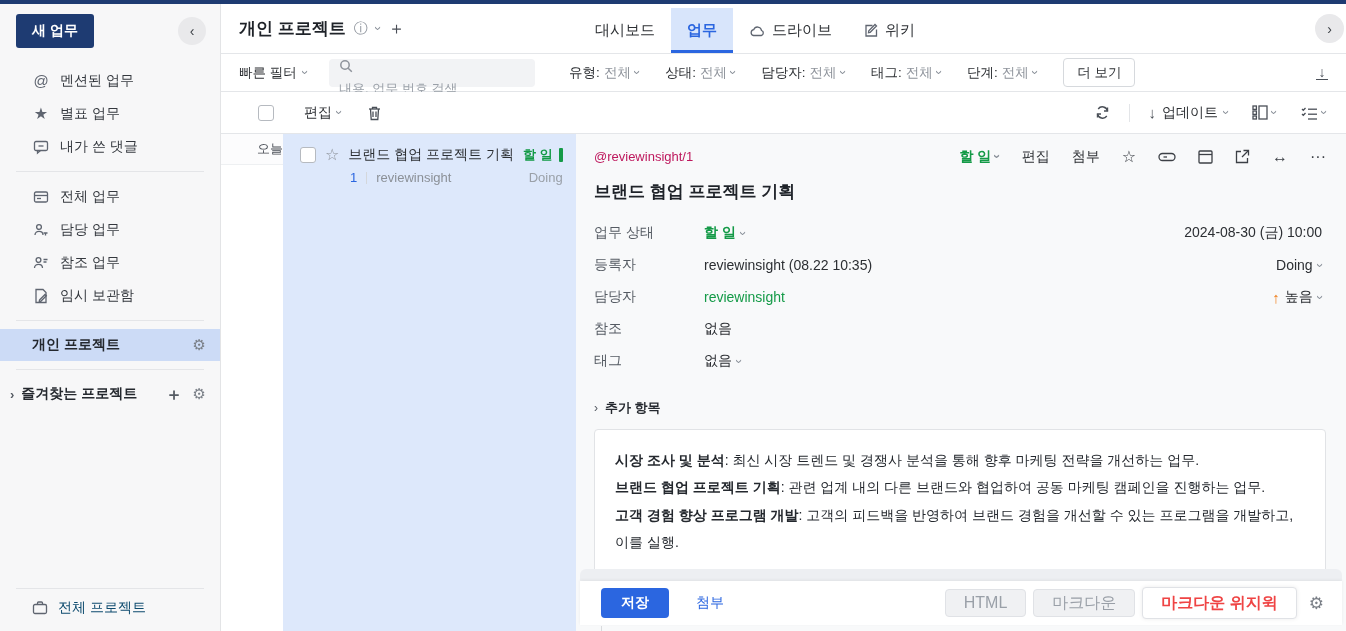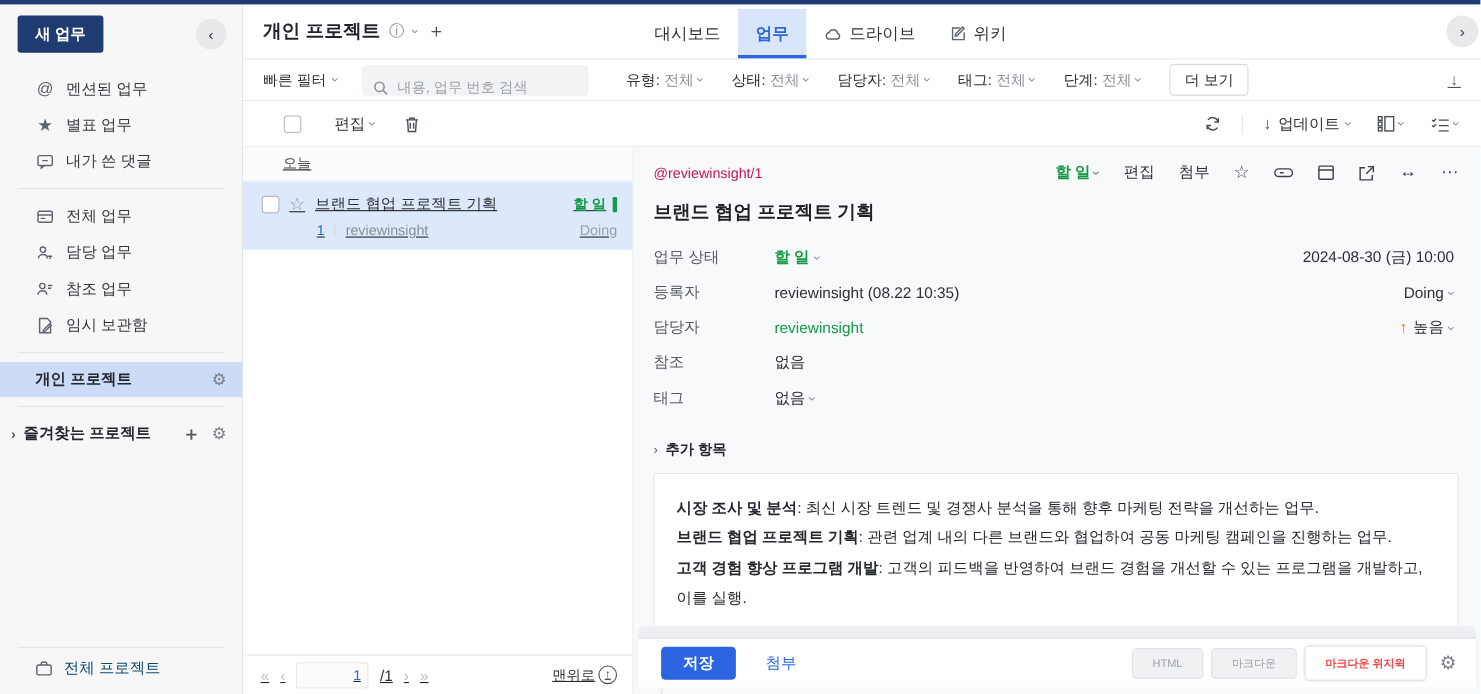--- a/index.html
+++ b/index.html
@@ -43,21 +43,21 @@
   .plus-ic { color:#4a4f57; font-size:17px; cursor:pointer; }
   .tabs { position:absolute; left:358px; top:4px; bottom:0; display:flex; align-items:stretch; }
   .tab { display:flex; align-items:center; gap:6px; padding:0 16px; font-size:15px; color:#2c2f33; font-weight:500; cursor:pointer; position:relative; }
   .tab.active { background:#d8e5fb; color:#2b66e0; font-weight:bold; }
   .tab.active::after { content:""; position:absolute; left:0; right:0; bottom:0; height:3px; background:#2b66e0; }
   .tab .tic { color:#5f6570; display:inline-flex; }
   .hdr-right-btn { position:absolute; right:2px; top:10px; width:29px; height:29px; border-radius:50%; background:#e9e9eb; border:none; color:#3c4046; font-size:14px; cursor:pointer; }
 
   .filterbar { height:38px; background:#fff; border-bottom:1px solid #e4e6e9; display:flex; align-items:center; padding:0 16px 0 18px; gap:0; flex:none; }
   .qf { display:flex; align-items:center; gap:6px; font-size:13.5px; color:#2c2f33; cursor:pointer; }
-  .searchbox { display:flex; align-items:flex-end; gap:8px; background:#f2f3f5; border-radius:4px; height:28px; width:206px; margin-left:22px; padding:0 10px; }
+  .searchbox { display:flex; align-items:flex-start; gap:8px; background:#f2f3f5; border-radius:4px; height:28px; width:206px; margin-left:22px; padding:0 10px;flex-direction:column; }
   .searchbox input { border:none; background:transparent; outline:none; font-size:13px; color:#444; width:160px; font-family:inherit; }
   .searchbox input::placeholder { color:#9aa0a8; }
   .flt { display:flex; align-items:center; gap:4px; font-size:13.5px; cursor:pointer; }
   .flt .lb { color:#2c2f33; font-weight:500; }
   .flt .vl { color:#8e939b; }
   .btn-more { border:1px solid #d6d9dd; background:#fff; border-radius:4px; height:29px; padding:0 13px; font-size:13.5px; color:#2c2f33; margin-left:26px; cursor:pointer; font-family:inherit; }
   .dl-ic { margin-left:auto; cursor:pointer; color:#4a4f57; display:flex; flex-direction:column; align-items:center; width:16px; }
   .dl-ic .ar { font-size:14px; line-height:12px; }
   .dl-ic .bar { width:12px; border-top:1.5px solid #4a4f57; margin-top:1px; }
 
@@ -67,21 +67,21 @@
   .tb-ic { color:#4a4f57; display:inline-flex; cursor:pointer; }
   .tb-right { margin-left:auto; display:flex; align-items:center; gap:0; }
   .vdiv { width:1px; height:18px; background:#e3e5e8; margin:0 18px; }
   .tb-upd { display:flex; align-items:center; gap:6px; font-size:14px; color:#2c2f33; cursor:pointer; }
   .tb-upd .ar { font-size:15px; color:#4a4f57; }
   .tb-group { display:flex; align-items:center; gap:4px; margin-left:24px; cursor:pointer; }
 
   .content { flex:1; display:flex; min-height:0; }
 
   
-  .list-panel { width:355px; background:#fff; border-right:1px solid #e4e6e9; display:flex; flex-direction:column; flex:none;text-decoration:underline; }
+  .list-panel { width:355px; background:#fff; border-right:1px solid #e4e6e9; display:flex; flex-direction:row; flex:none; }
   .group-hdr { height:31px; display:flex; align-items:center; padding-left:36px; font-size:13px; color:#4a4f57; border-bottom:1px solid #eef0f2; background:#fcfcfd; flex:none; }
   .task-row { background:#dde8fb; padding:11px 14px 10px 17px; cursor:pointer; flex:none; }
   .tr-line1 { display:flex; align-items:center; gap:9px; }
   .tr-star { color:#8e939b; font-size:16px; cursor:pointer; }
   .tr-title { font-size:14px; color:#2c2f33; font-weight:500; }
   .tr-right1 { margin-left:auto; display:flex; align-items:center; gap:6px; }
   .tr-status { color:#149a47; font-size:13px; font-weight:bold; }
   .tr-bar { width:4px; height:14px; background:#149a47; border-radius:1px; }
   .tr-line2 { display:flex; align-items:center; margin-top:6px; padding-left:50px; font-size:13px; }
   .tr-num { color:#2b66e0; font-weight:500; }
@@ -127,21 +127,21 @@
   .hist-div { width:1px; height:16px; background:#dcdee2; margin:0 8px; }
   .hist-cbx { width:15px; height:15px; border:1.5px solid #b6bac0; border-radius:3px; background:#fff; cursor:pointer; }
   .hist-text { font-size:13px; color:#8e939b; }
 
   .editor { position:absolute; left:4px; right:4px; bottom:6px; }
   .editor-strip { height:12px; background:#edeff2; border-radius:6px 6px 0 0; }
   .editor-bar { background:#fff; height:44px; display:flex; align-items:center; padding:0 10px 0 21px; box-shadow:0 -1px 3px rgba(0,0,0,0.06); }
   .btn-save { background:#2b66e0; color:#fff; font-weight:bold; font-size:14px; border:none; border-radius:4px; height:30px; padding:0 20px; cursor:pointer; font-family:inherit; }
   .lnk-attach { color:#2b66e0; font-size:14px; margin-left:27px; cursor:pointer; }
   .mode-tabs { margin-left:auto; display:flex; align-items:center; }
-  .mode-tab { height:28px; display:flex; align-items:center; padding:0 18px; font-size:10px; color:#9aa0a8; background:#f0f1f3; border:1px solid #e0e2e6; border-radius:4px; margin-left:7px; cursor:pointer; }
+  .mode-tab { height:28px; display:flex; align-items:center; padding:0 18px; font-size:16px; color:#9aa0a8; background:#f0f1f3; border:1px solid #e0e2e6; border-radius:4px; margin-left:7px; cursor:pointer; }
   .mode-tab.active { background:#fff; color:#ef4444; font-weight:bold; border-color:#e0e2e6; box-shadow:0 0 4px rgba(0,0,0,0.08); height:32px; }
   .editor-gear { color:#7a7f87; font-size:17px; margin:0 8px 0 12px; cursor:pointer; }
 
   svg { display:block; }
 </style>
 </head>
 <body>
 
 <div class="topstrip"></div>
 

